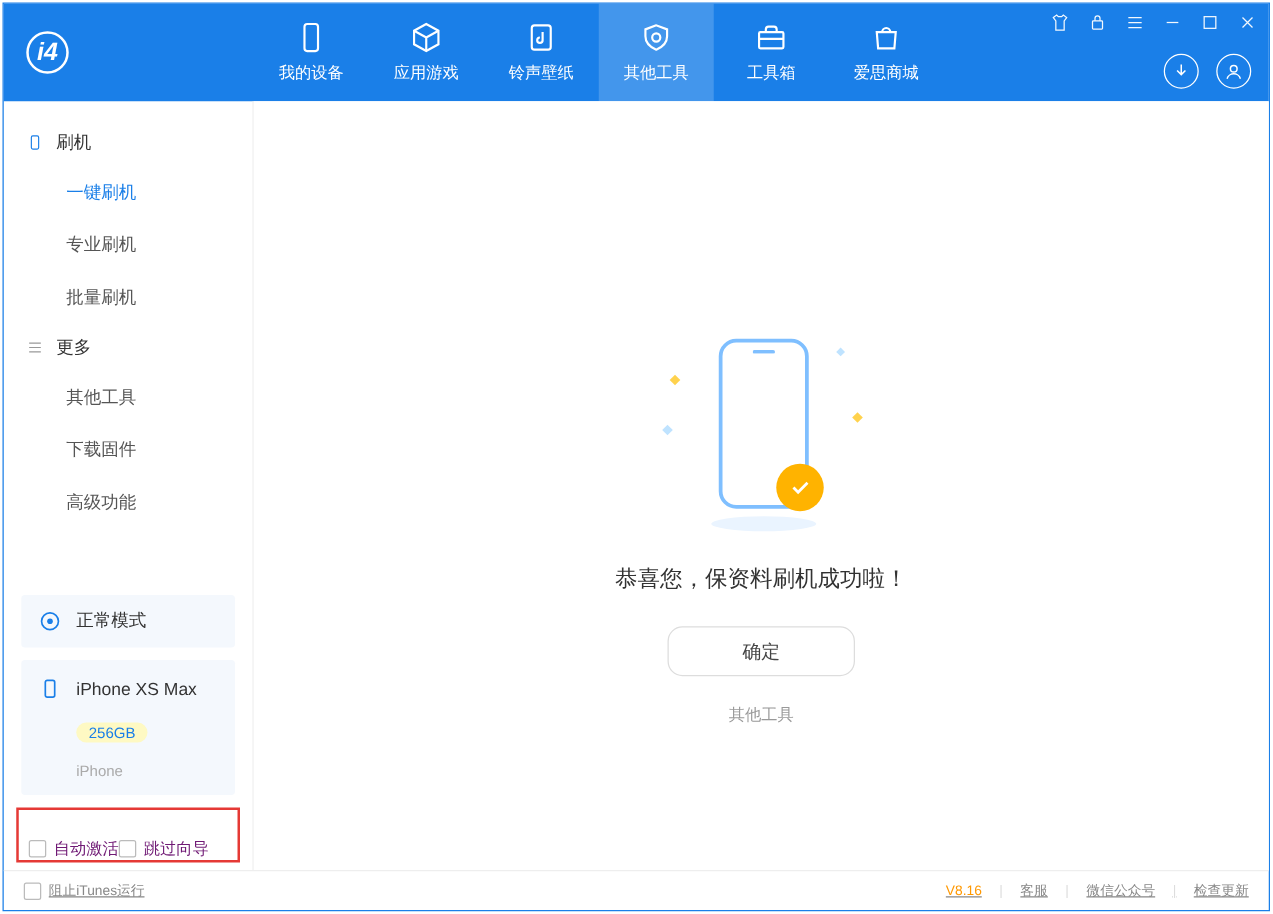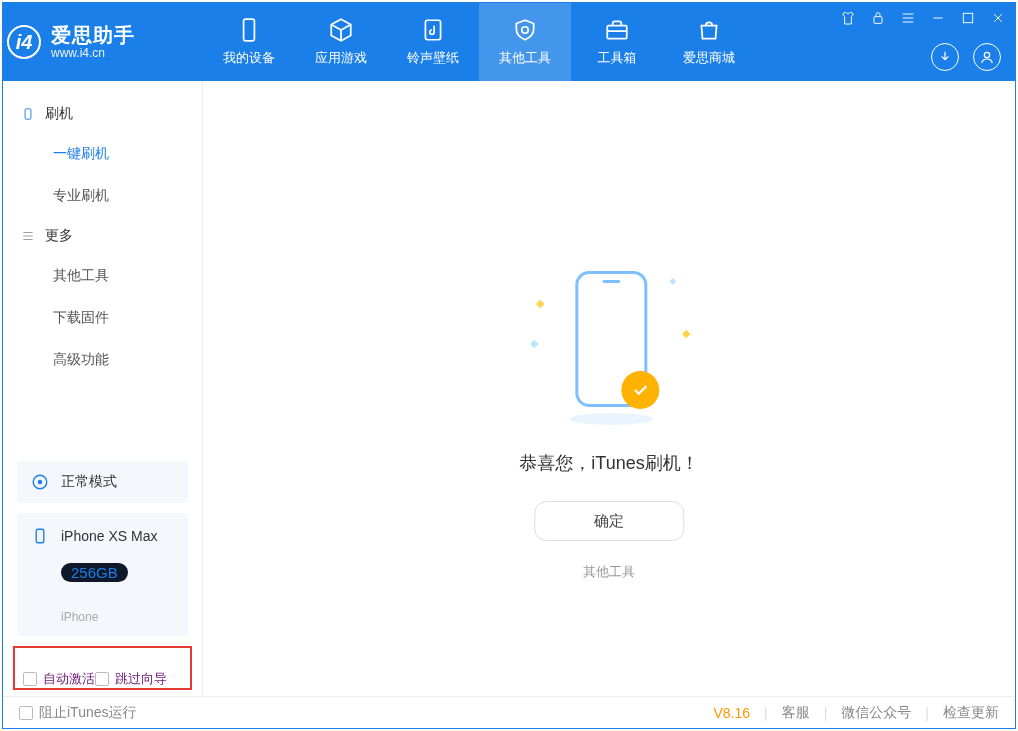--- a/index.html
+++ b/index.html
@@ -1,21 +1,21 @@
 <!DOCTYPE html>
 <html><head>
 <meta charset="utf-8">
 <style>
 * { margin:0; padding:0; box-sizing:border-box; font-family:"Microsoft YaHei","PingFang SC",Arial,sans-serif; }
 html,body { width:1018px; height:731px; background:#fff; overflow:hidden; }
 .window { width:1014px; height:727px; margin:2px; border:1px solid #1a7fe8; background:#fff; display:flex; flex-direction:column; }
 
 
 .titlebar { height:78px; background:linear-gradient(180deg,#1a7fe8,#1a7fe8); color:#fff; display:flex; align-items:stretch; position:relative; }
-.brand { width:200px; display:flex; align-items:center; padding-left:4px; }
+.brand { width:200px; display:flex; align-items:center; padding-left:18px; }
 .brand-logo { width:34px; height:34px; border:2px solid #fff; border-radius:50%; display:flex; align-items:center; justify-content:center; font-weight:900; font-size:20px; font-style:italic; margin-right:10px; }
 .brand-text { display:flex; flex-direction:column; line-height:1.15; }
 .brand-name { font-size:20px; font-weight:700; letter-spacing:1px; }
 .brand-url  { font-size:12px; opacity:.9; }
 
 .nav { display:flex; height:100%; }
 .nav-item { width:92px; display:flex; flex-direction:column; align-items:center; justify-content:center; gap:6px; cursor:pointer; font-size:13px;text-align:center; }
 .nav-item.active { background:rgba(255,255,255,.18); }
 .nav-icon { width:26px; height:26px; display:flex; align-items:center; justify-content:center; }
 .nav-icon svg { width:26px; height:26px; fill:none; stroke:#fff; stroke-width:1.6; }
@@ -40,21 +40,21 @@
 .side-sub { display:block; padding:12px 18px 12px 50px; color:#555; cursor:pointer; }
 .side-sub.active { color:#1a7fe8; }
 
 .mode-card, .device-card { margin:0 14px 10px; background:#f4f8fd; border-radius:3px; padding:10px 12px; display:flex; align-items:center; gap:10px; color:#333; }
 .mode-card { margin-top:auto; cursor:pointer; }
 .mode-icon, .dev-icon { width:22px; height:22px; border-radius:50%; display:flex; align-items:center; justify-content:center; }
 .mode-icon svg, .dev-icon svg { width:18px; height:18px; fill:none; stroke:#1a7fe8; stroke-width:1.8; }
 .device-card { flex-wrap:wrap; align-items:flex-start; padding:12px; }
 .dev-row { display:flex; align-items:center; gap:10px; width:100%; }
 .dev-name { font-weight:400; color:#333; }
-.dev-cap { display:inline-block; margin:6px 0 18px 32px; padding:1px 10px; border-radius:10px; background:#0f172a; color:#1a7fe8; font-size:15px; }
+.dev-cap { display:inline-block; margin:6px 0 6px 32px; padding:1px 10px; border-radius:10px; background:#fef9c3; color:#1a7fe8; font-size:12px; }
 .dev-type { margin-left:32px; font-size:12px; color:#aaa; width:100%; }
 
 .bottom-opts { height:44px; border:2px solid #e53935; margin:0 10px 6px; display:flex; align-items:flex-end; gap:0; padding:0 8px; font-size:13px; color:#701a75; }
 .chk { display:flex; align-items:center; gap:6px; cursor:pointer; }
 .chk .box { width:14px; height:14px; border:1px solid #bbb; border-radius:2px; }
 
 
 .main { flex:1; position:relative; background:#fff; }
 .hero { position:absolute; left:50%; top:190px; transform:translateX(-50%); display:flex; flex-direction:column; align-items:center; }
 .phone-wrap { position:relative; width:160px; height:160px; margin-bottom:20px; }
@@ -67,39 +67,35 @@
 .phone::before { content:""; position:absolute; left:50%; top:6px; width:18px; transform:translateX(-50%); border-top:3px solid #7fbfff; border-radius:2px; }
 .phone-sh { position:absolute; left:40px; bottom:6px; width:84px; height:12px; background:#eaf4ff; border-radius:50%; }
 .badge { position:absolute; right:30px; bottom:22px; width:38px; height:38px; background:#ffb300; border-radius:50%; display:flex; align-items:center; justify-content:center; }
 .badge svg { width:18px; height:18px; stroke:#fff; fill:none; stroke-width:3; }
 
 .msg { font-size:18px; color:#333; margin-bottom:26px; }
 .ok-btn { width:150px; height:40px; border:1px solid #ddd; background:#fff; font-size:15px; color:#444; cursor:pointer; border-radius:12px; }
 .loglink { margin-top:22px; font-size:13px; color:#999; cursor:pointer; }
 
 
-.status { height:32px; border-top:1px solid #eee; display:flex; align-items:center; padding:0 16px; font-size:14px; color:#888; }
+.status { height:32px; border-top:1px solid #eee; display:flex; align-items:center; padding:0 16px; font-size:11px; color:#888;text-decoration:underline; }
 .status .chk { color:#888; }
 .status-right { margin-left:auto; display:flex; align-items:center; gap:14px; }
 .status-right .sep { color:#ddd; }
 .ver { color:#ff9800; }
 .slink { color:#888; cursor:pointer; }
 </style>
 </head>
 <body>
 
 <div class="window">
 
   <div class="titlebar">
     <div class="brand">
       <div class="brand-logo">i4</div>
-      <div class="brand-text">
-        <span class="brand-name">爱思助手</span>
-        <span class="brand-url">www.i4.cn</span>
-      </div>
     </div>
 
     <div class="nav">
       <div class="nav-item">
         <span class="nav-icon">
             <svg viewBox="0 0 24 24">
               <rect x="7" y="2" width="10" height="20" rx="2"></rect>
             </svg>
           </span>
         <span>我的设备</span>
@@ -205,20 +201,21 @@
     <div class="sidebar">
       <div class="side-scroll">
         <div class="side-head">
           <svg viewBox="0 0 24 24">
               <rect x="7" y="3" width="10" height="18" rx="2"></rect>
             </svg>
           <span>刷机</span>
         </div>
         <span class="side-sub active">一键刷机</span>
         <span class="side-sub">专业刷机</span>
+        <span class="side-sub">批量刷机</span>
 
         <div class="side-head more">
           <svg viewBox="0 0 24 24">
               <path d="M4 6h16M4 12h16M4 18h16"></path>
             </svg>
           <span>更多</span>
         </div>
         <span class="side-sub">其他工具</span>
         <span class="side-sub">下载固件</span>
         <span class="side-sub">高级功能</span>
@@ -267,21 +264,21 @@
           <span class="spark s3"></span>
           <span class="spark s4"></span>
           <div class="phone-sh"></div>
           <div class="phone"></div>
           <div class="badge">
               <svg viewBox="0 0 24 24">
                 <path d="M5 12l5 5L20 7"></path>
               </svg>
             </div>
         </div>
-        <div class="msg">恭喜您，iTunes刷机！</div>
+        <div class="msg">恭喜您，保资料刷机成功啦！</div>
         <button class="ok-btn">确定</button>
         <span class="loglink">其他工具</span>
       </div>
     </div>
   </div>
 
   <div class="status">
     <label class="chk">
       <span class="box"></span>
       <span>阻止iTunes运行</span>

